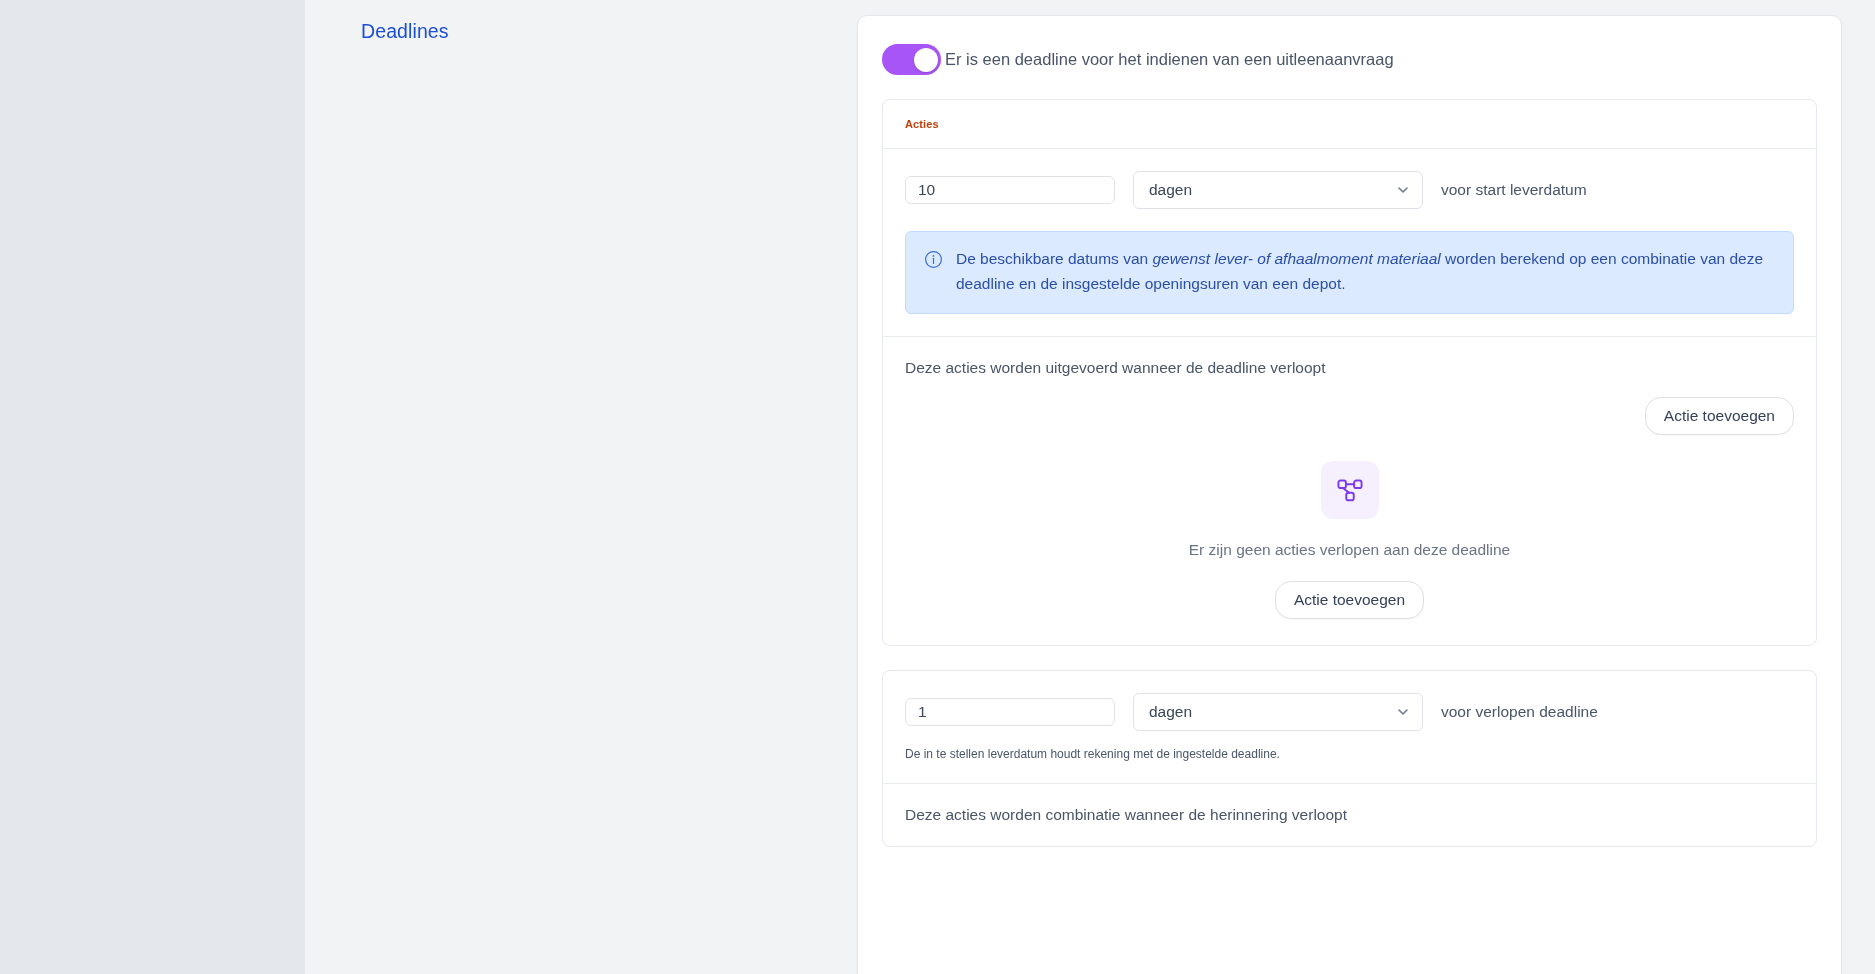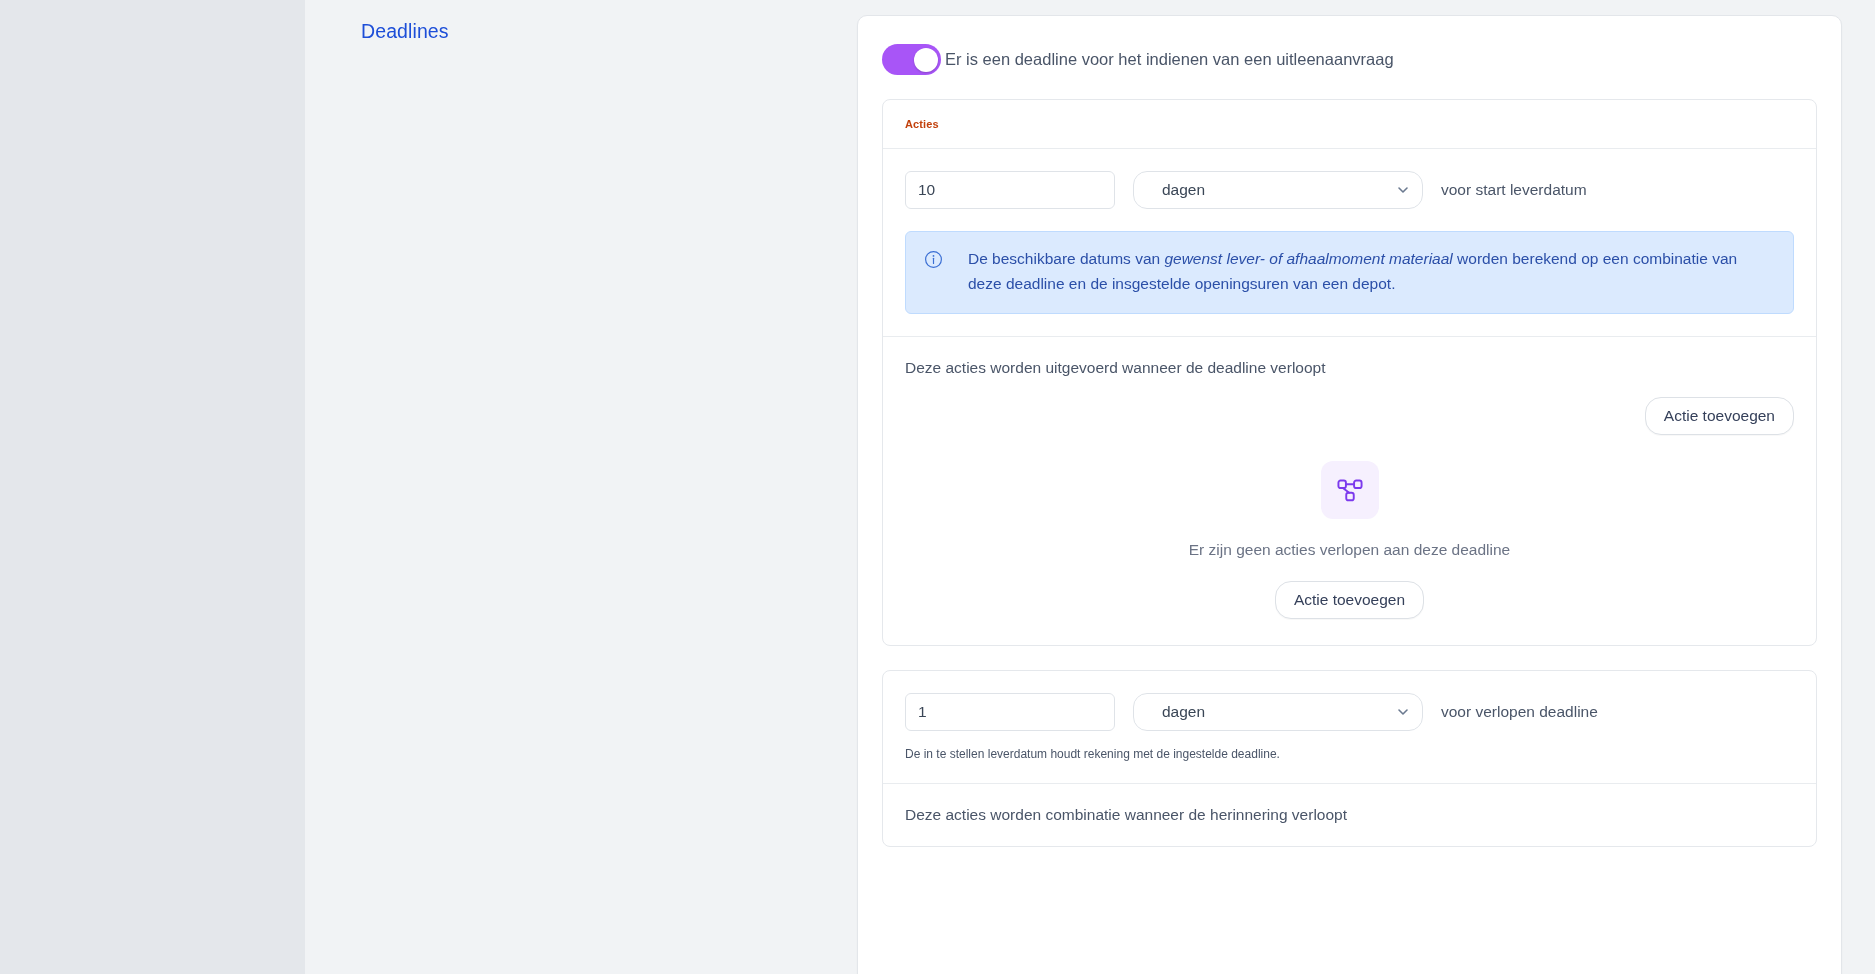--- a/index.html
+++ b/index.html
@@ -128,45 +128,45 @@
 
   
   .field-row {
     display: flex;
     align-items: center;
     gap: 18px;
   }
 
   .num-input {
     width: 210px;
-    height: 38px;
+    height: 28px;
     border: 1px solid #DFE3E8;
     border-radius: 6px;
     background: #FFFFFF;
     font-family: inherit;
     font-size: 15.5px;
     color: #3A4656;
     padding: 0 12px;
     outline: none;
   }
 
   .select-wrap {
     position: relative;
     width: 290px;
     height: 38px;
   }
   .select-box {
     width: 100%;
     height: 100%;
     border: 1px solid #DFE3E8;
-    border-radius: 14px;
-    background: #FFFFFF;
-    display: flex;
-    align-items: center;
-    padding: 0 28px;
+    border-radius: 6px;
+    background: #FFFFFF;
+    display: flex;
+    align-items: center;
+    padding: 0 15px;
     font-size: 15.5px;
     color: #3A4656;
     cursor: pointer;
   }
   .chev {
     position: absolute;
     right: 12px;
     top: 50%;
     transform: translateY(-50%);
     pointer-events: none;
@@ -176,21 +176,21 @@
 
   .field-suffix {
     font-size: 15.5px;
     color: #4A5568;
   }
 
   
   .alert-info {
     margin-top: 22px;
     display: flex;
-    gap: 24px;
+    gap: 12px;
     align-items: flex-start;
     background: #DBEAFE;
     border: 1px solid #BFDBFE;
     border-radius: 6px;
     padding: 15px 18px 16px 18px;
   }
   .alert-info .ico {
     flex: 0 0 20px;
     margin-top: 3px;
     color: #3B6FD4;

